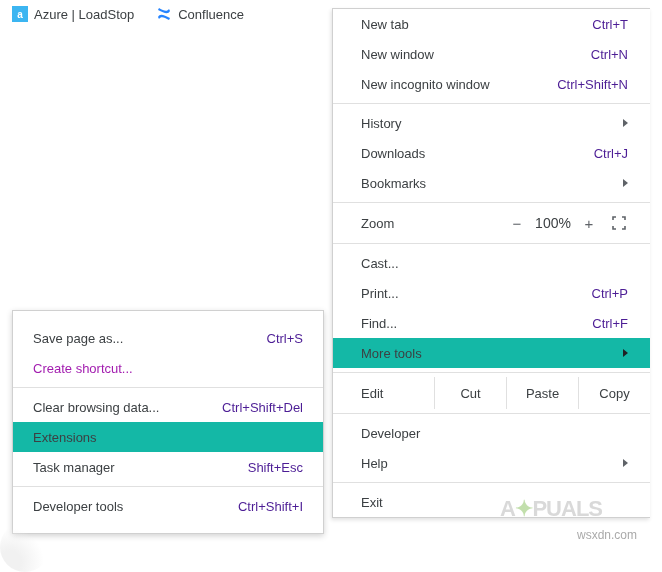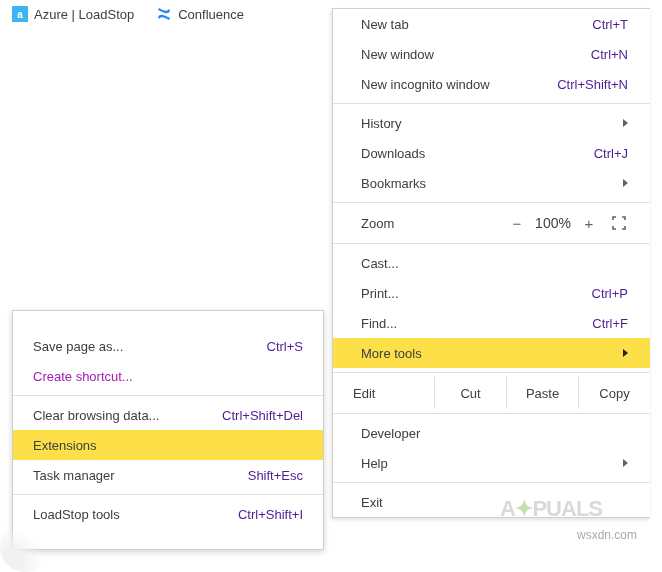--- a/index.html
+++ b/index.html
@@ -49,21 +49,21 @@
       margin-top: 8px;
     }
     .menu-item {
       display: flex;
       align-items: center;
       height: 30px;
       padding: 0 22px 0 28px;
       cursor: pointer;
     }
     .menu-item.highlight {
-      background: #fde047;
+      background: #14b8a6;
     }
     .menu-label { flex: 1; }
     .menu-shortcut { font-size: 13px; color: #4c1d95; }
     .menu-arrow {
       margin-left: 10px;
       width: 0; height: 0;
       border-left: 5px solid #5f6368;
       border-top: 4px solid transparent;
       border-bottom: 4px solid transparent;
     }
@@ -107,21 +107,21 @@
       text-align: center;
       font-size: 14px;
     }
     .fullscreen-icon svg { display: block; }
 
     
     .edit-row {
       display: flex;
       align-items: stretch;
       height: 32px;
-      padding-left: 20px;
+      padding-left: 28px;
     }
     .edit-label { flex: 1; display: flex; align-items: center; }
     .edit-btn {
       width: 72px;
       display: flex;
       align-items: center;
       justify-content: center;
       border-left: 1px solid #e0e0e0;
       cursor: pointer;
       font-size: 13px;
@@ -129,21 +129,21 @@
 
     
     .submenu {
       position: absolute;
       left: 12px;
       top: 310px;
       width: 312px;
       background: #ffffff;
       border: 1px solid #d0d0d0;
       box-shadow: 0 2px 6px rgba(0,0,0,0.18);
-      padding: 20px 0;
+      padding: 12px 0;
     }
     .submenu .menu-item { height: 30px; padding: 0 20px 0 20px; }
     .submenu .menu-item.disabled { color: #a21caf; cursor: default; }
 
     
     .watermark-appuals {
       position: absolute;
       right: 60px;
       bottom: 50px;
       font-size: 22px;
@@ -305,21 +305,21 @@
   </div>
   <div class="menu-item highlight">
     <span class="menu-label">Extensions</span>
   </div>
   <div class="menu-item">
     <span class="menu-label">Task manager</span>
     <span class="menu-shortcut">Shift+Esc</span>
   </div>
   <div class="menu-separator"></div>
   <div class="menu-item">
-    <span class="menu-label">LoadStop tools</span>
+    <span class="menu-label">Developer tools</span>
     <span class="menu-shortcut">Ctrl+Shift+I</span>
   </div>
 </div>
 
 <div class="bottom-fade"></div>
 
 <div class="watermark-appuals">
   <span>A</span><span class="watermark-leaf">✦</span><span>PUALS</span>
 </div>
 <div class="watermark-domain">wsxdn.com</div>

